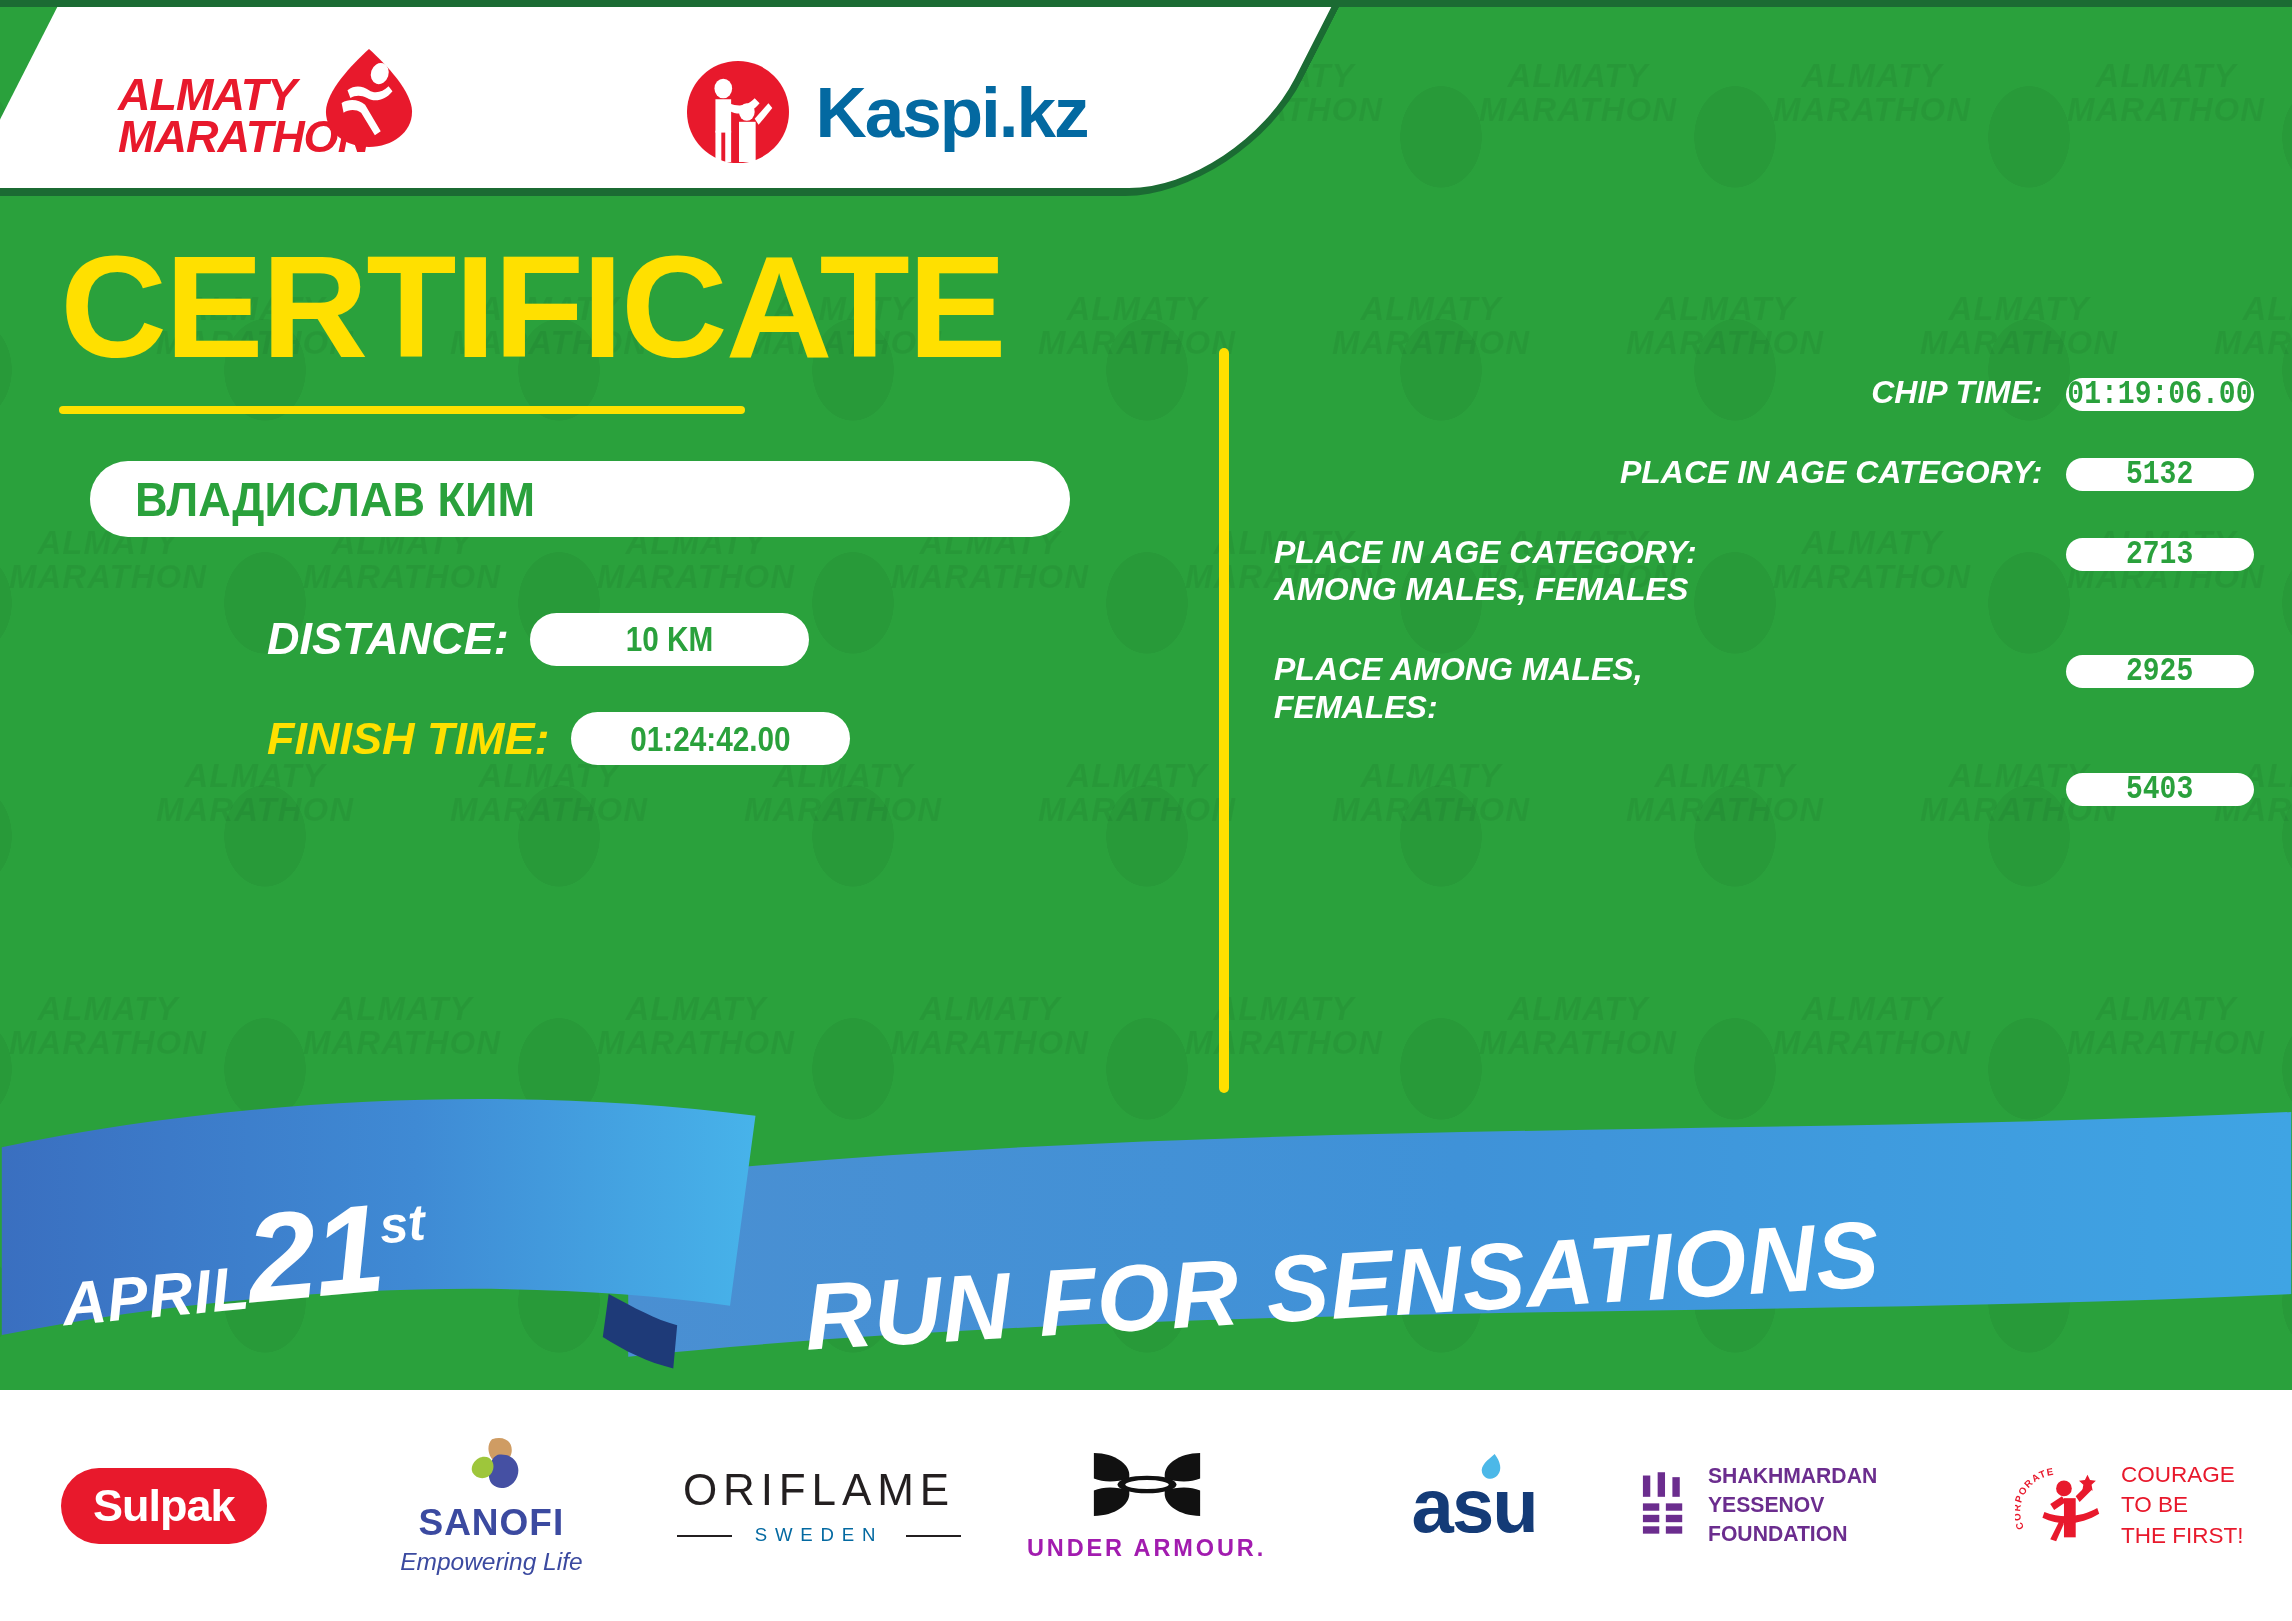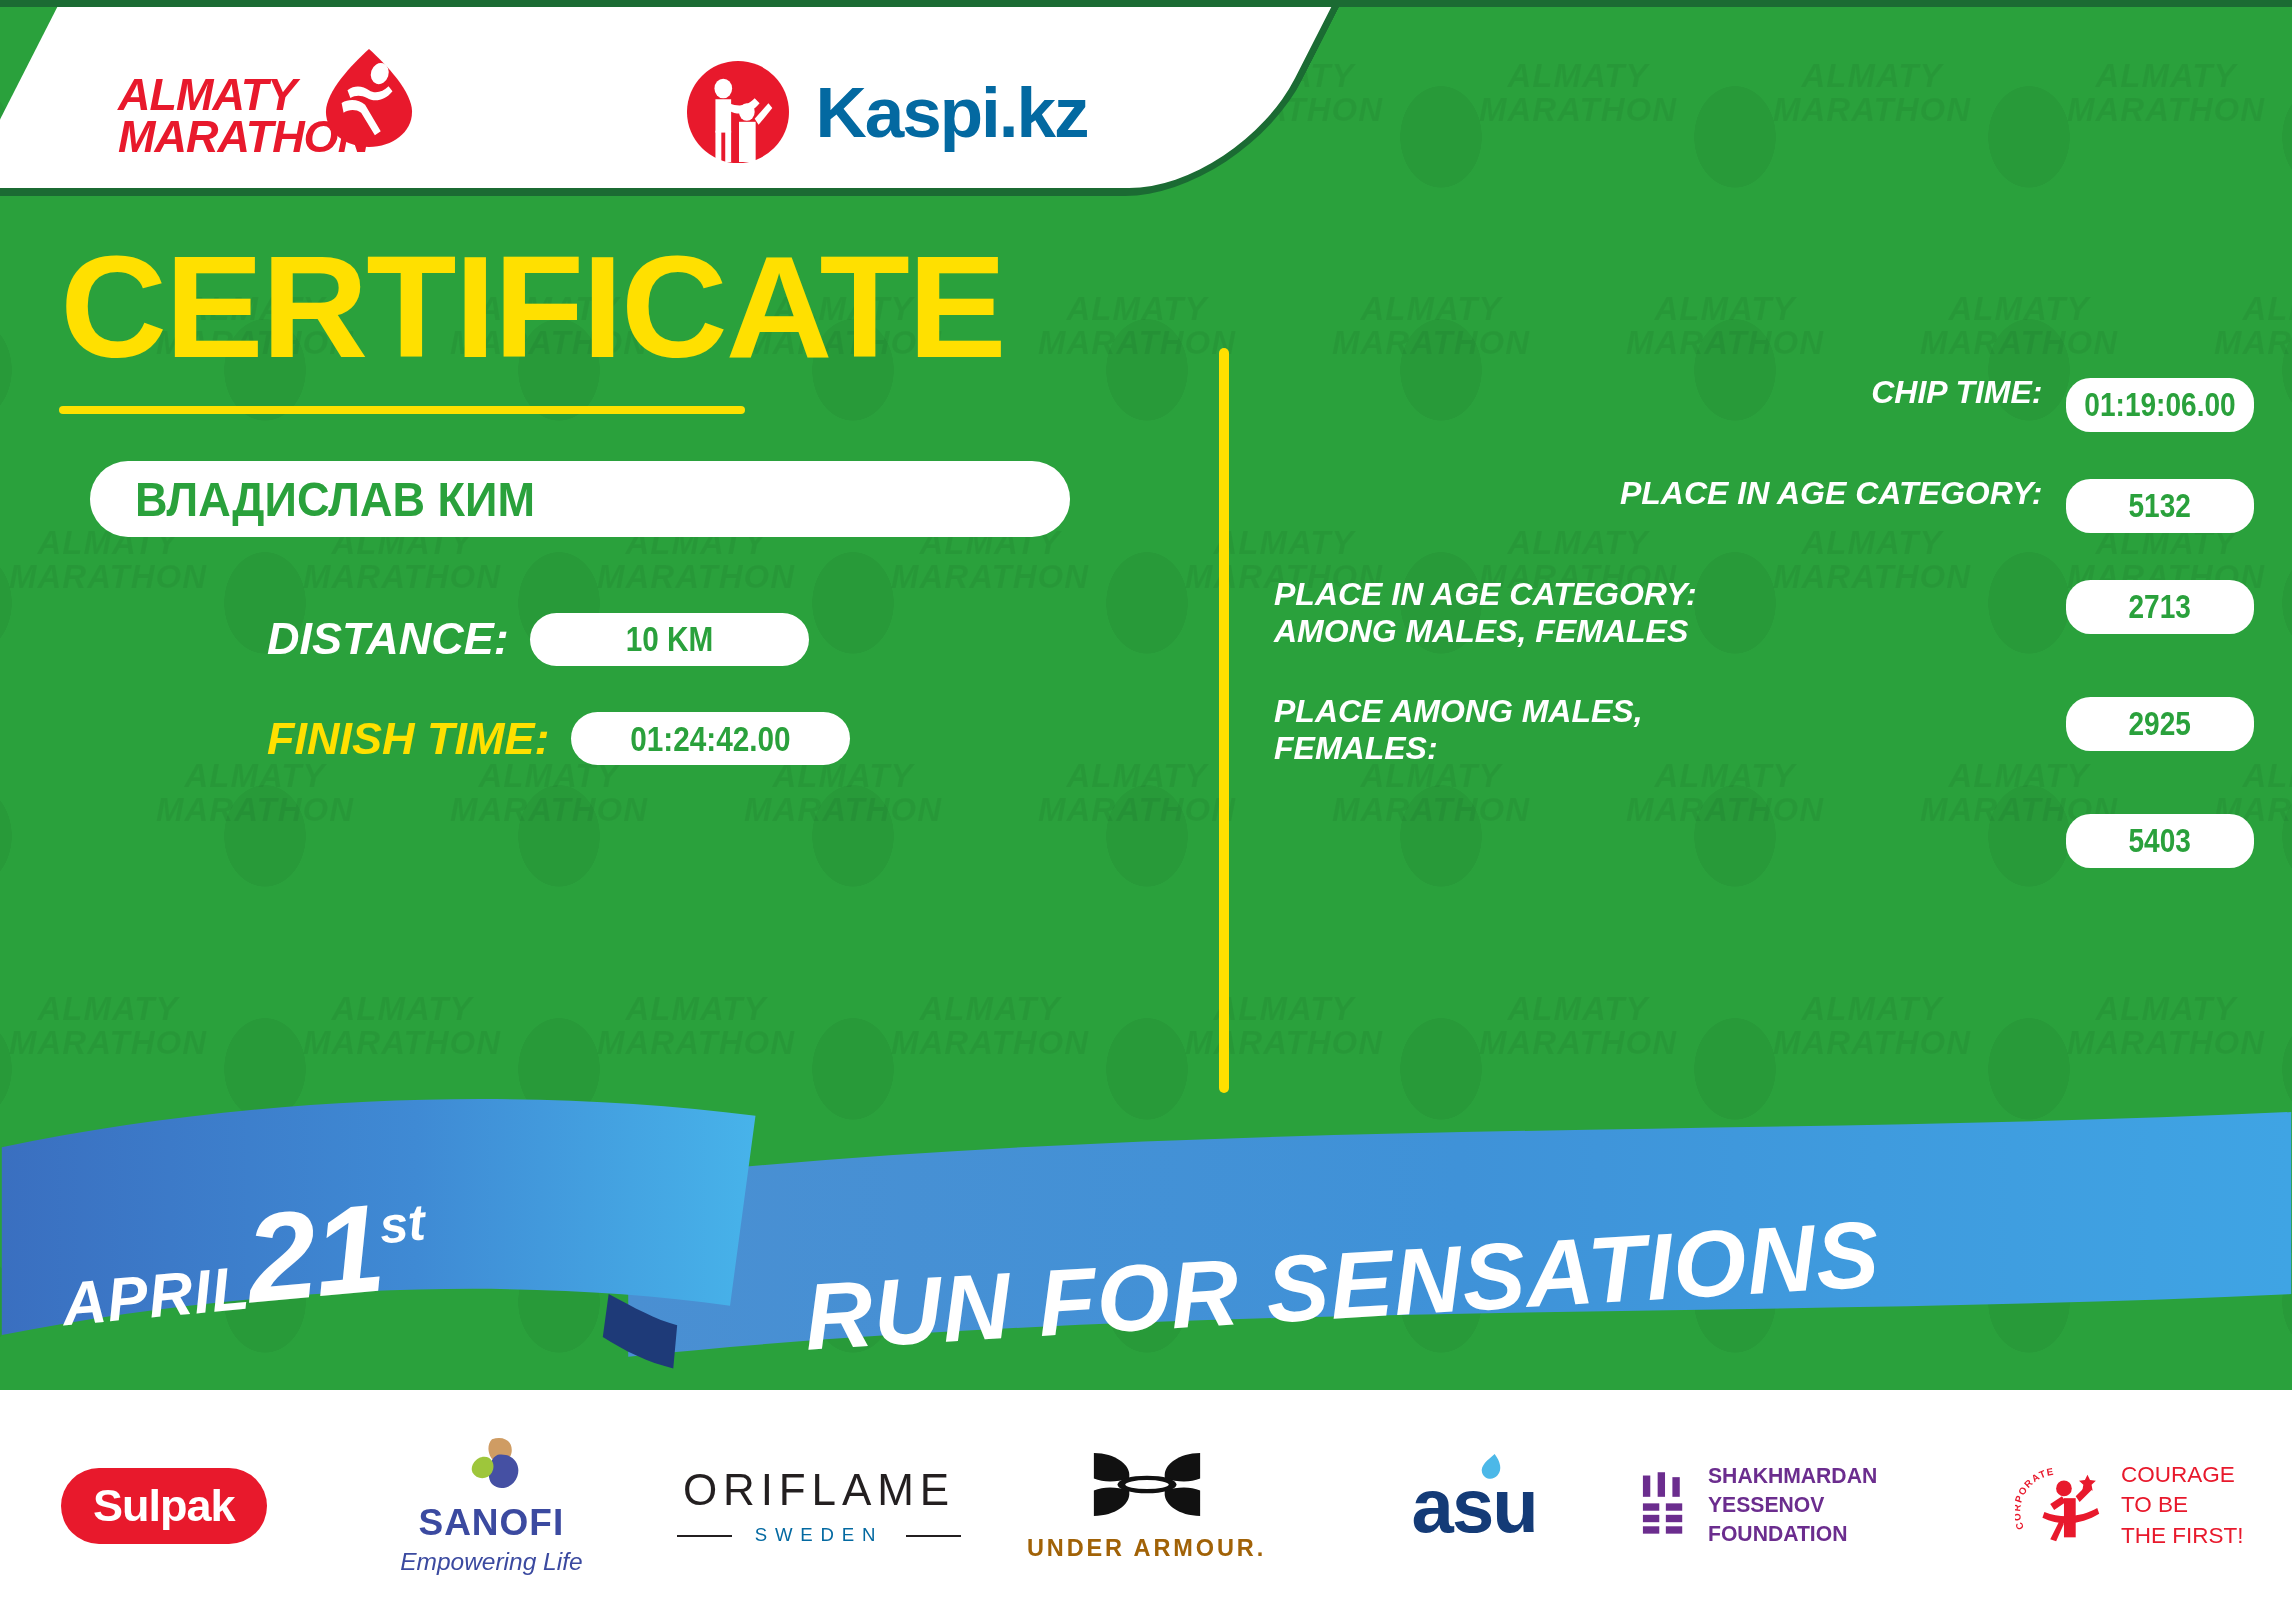--- a/index.html
+++ b/index.html
@@ -249,27 +249,28 @@
     line-height: 1.16;
     text-align: right;
     flex: 1;
     padding-right: 23.5px;
     white-space: pre-line;
   }
   .r-label.l-align { text-align: left; }
   .r-pill {
     flex: 0 0 auto;
     width: 188px;
-    height: 54px;
+    height: 33px;
     background: #ffffff;
     border-radius: 24.5px;
     display: flex;
     align-items: center;
     justify-content: center;
     margin-top: 3.9px;
+    font-family: Liberation Mono, monospace;
   }
   .r-pill span {
     color: #2aa13c;
     font-size: 33px;
     font-weight: bold;
     transform: scaleX(0.85);
   }
 
   
   .ribbon-wrap {
@@ -385,21 +386,21 @@
     top: 50%;
     width: 55px;
     height: 2px;
     background: #231f20;
   }
   .oriflame .o-sub::before { left: -5.9px; }
   .oriflame .o-sub::after { right: -5.9px; }
   
   .ua { text-align: center; }
   .ua .ua-name {
-    color: #a16207;
+    color: #a21caf;
     font-size: 23.5px;
     font-weight: bold;
     letter-spacing: 2.9px;
     display: block;
     margin-top: 9.8px;
   }
   
   .asu { display: flex; align-items: center; }
   .asu .asu-text {
     color: #143b77;

